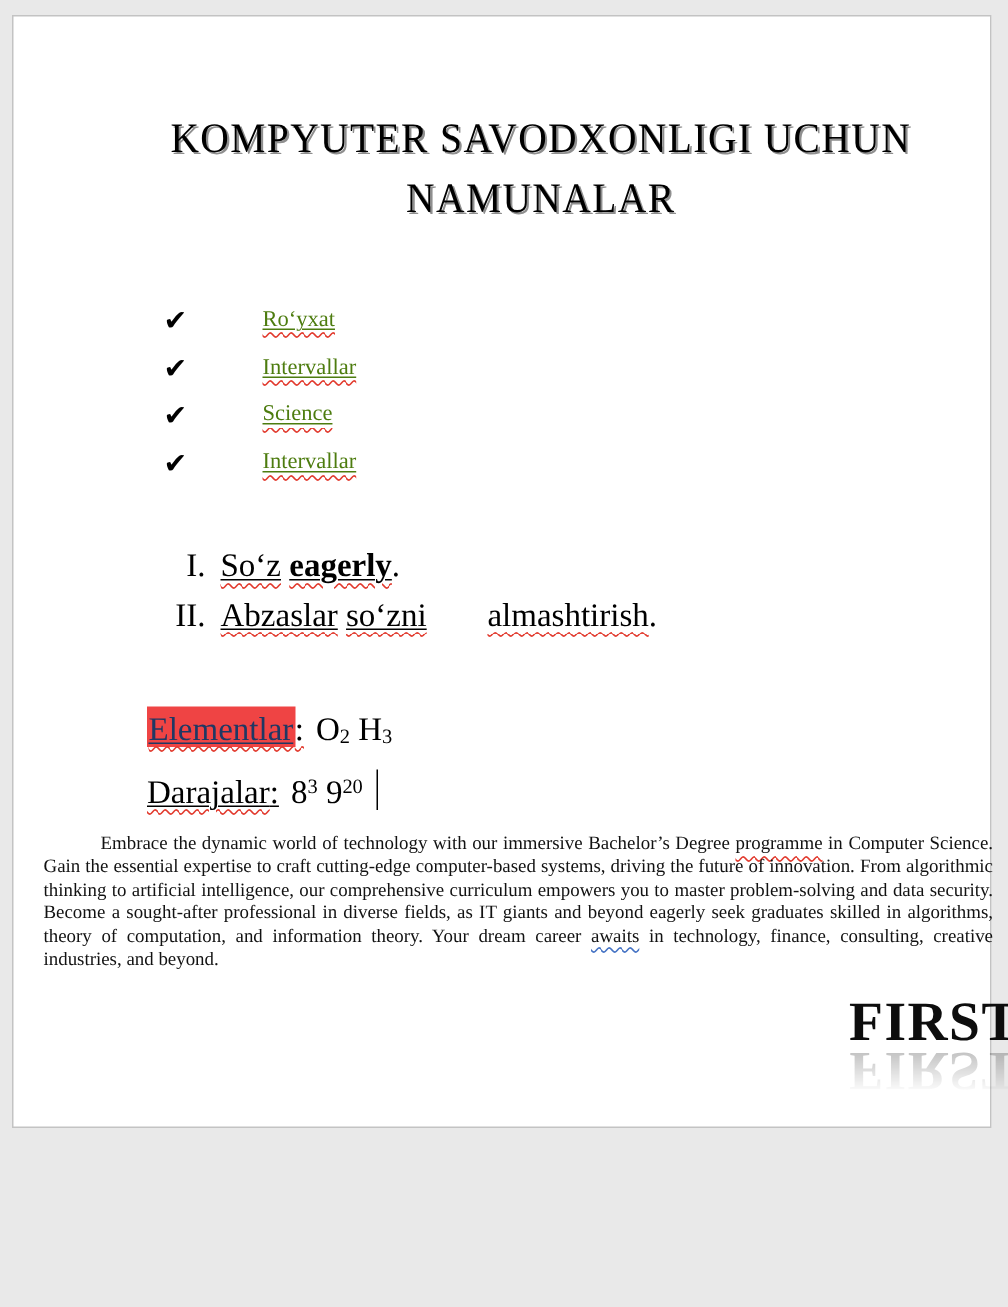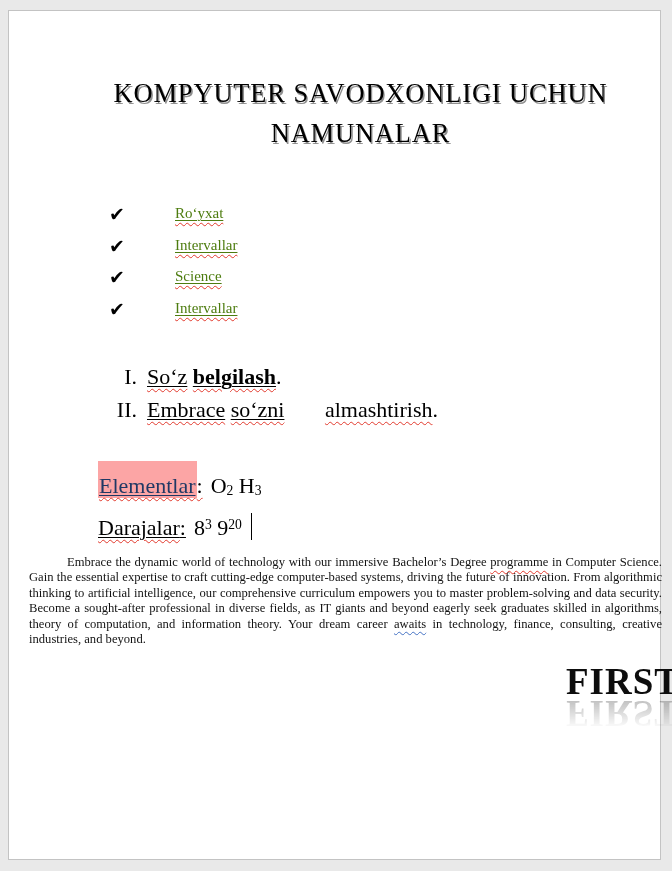--- a/index.html
+++ b/index.html
@@ -5,21 +5,21 @@
   html,body{margin:0;padding:0;}
   body{
     width:672px;height:871px;
     background:#e9e9e9;
     font-family:"Liberation Serif", serif;
     position:relative;
     overflow:hidden;
   }
   .page{
     position:absolute;left:8px;top:10px;
-    width:653px;height:850px;
+    width:653px;height:742px;
     background:#ffffff;
     border:1px solid #c3c3c3;
     box-sizing:border-box;
   }
   
   .doc-title{
     position:absolute;top:62px;left:52px;right:0;
     text-align:center;color:#000;
   }
   .title-line{
@@ -64,23 +64,23 @@
   .roman-numeral{
     display:inline-block;width:50px;text-align:right;
     margin-right:10px;
   }
   .bold{font-weight:bold;}
   .italic{margin-left:35px;}
   
   .elements-line{position:absolute;top:462px;left:89px;font-size:22px;color:#000;white-space:nowrap;}
   .powers-line{position:absolute;top:502px;left:89px;font-size:22px;color:#000;white-space:nowrap;}
   .hl-selected{
-    background:#fca5a5;
+    background:#ef4444;
     color:#1f3864;
-    padding:12px 1px 0 1px;
+    padding:2px 1px 0 1px;
   }
   .elements-line sub{font-size:62%;vertical-align:-14%;}
   .powers-line sup{font-size:62%;vertical-align:40%;}
   .formula-group{margin-left:8px;}
   .caret{
     display:inline-block;width:1.5px;height:27px;background:#000;
     margin-left:9px;vertical-align:-5px;
   }
   
   .body-par{
@@ -128,24 +128,24 @@
       <span class="check-label sq-red"><span class="ul">Science</span></span>
     </div>
     <div class="check-item">
       <span class="check-glyph">✔</span>
       <span class="check-label sq-red"><span class="ul">Intervallar</span></span>
     </div>
   </div>
 
   <div class="roman-list">
     <div class="roman-item">
-      <span class="roman-numeral">I.</span><span class="sq-red"><span class="ul">So‘z</span></span> <span class="bold sq-red"><span class="ul">belgilash</span></span><span>.</span>
+      <span class="roman-numeral">I.</span><span class="sq-red"><span class="ul">So‘z</span></span> <span class="bold sq-red"><span class="ul">eagerly</span></span><span>.</span>
     </div>
     <div class="roman-item">
-      <span class="roman-numeral">II.</span><span class="sq-red"><span class="ul">Embrace</span></span> <span class="sq-red"><span class="ul">so‘zni</span></span> <span class="italic sq-red">almashtirish</span><span>.</span>
+      <span class="roman-numeral">II.</span><span class="sq-red"><span class="ul">Abzaslar</span></span> <span class="sq-red"><span class="ul">so‘zni</span></span> <span class="italic sq-red">almashtirish</span><span>.</span>
     </div>
   </div>
 
   <div class="elements-line">
     <span class="sq-red"><span class="hl-selected ul">Elementlar</span><span>:</span></span><span class="formula-group"><span>O</span><sub>2</sub> <span>H</span><sub>3</sub></span>
   </div>
 
   <div class="powers-line">
     <span class="ul"><span class="sq-red">Darajalar</span><span>:</span></span><span class="formula-group"><span>8</span><sup>3</sup> <span>9</span><sup>20</sup></span><span class="caret"></span>
   </div>

